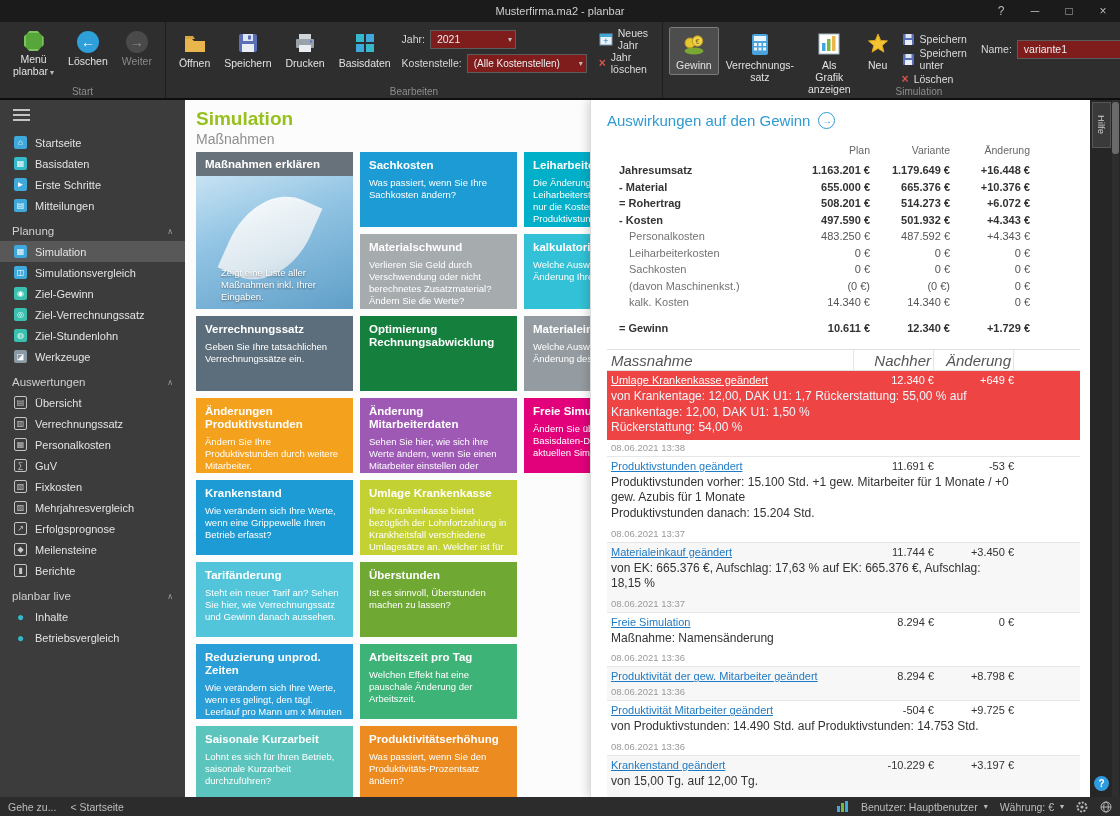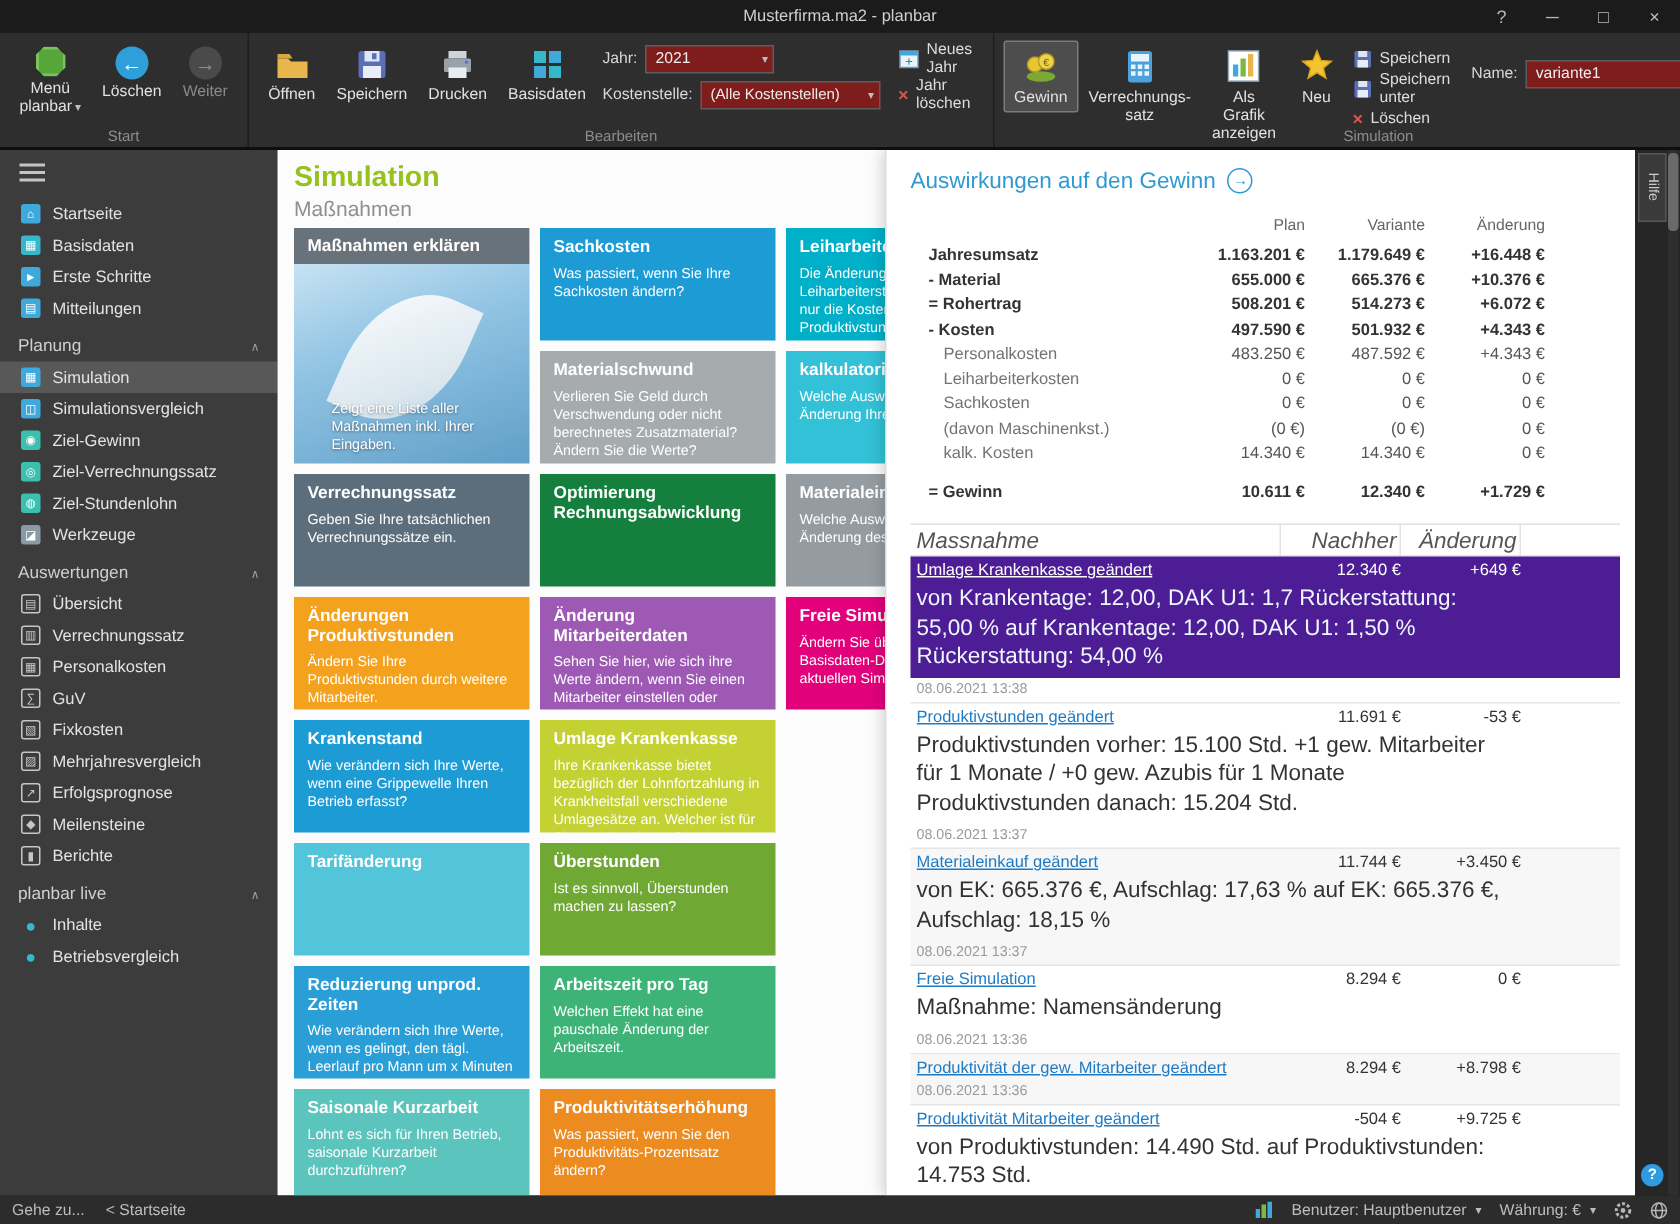--- a/index.html
+++ b/index.html
@@ -86,23 +86,23 @@
   .m-head .h-label{flex:1;padding-left:4px;}
   .m-head .h-val{width:80px;text-align:right;border-left:1px solid #e4e4e4;padding-right:2px;box-sizing:border-box;height:100%;display:flex;align-items:center;justify-content:flex-end;}
   .m-head .h-tail{width:66px;border-left:1px solid #e4e4e4;height:100%;}
   .m-row{border-bottom:1px solid #e6e6e6;cursor:pointer;}
   .m-row.alt{background:#f7f7f7;}
   .m-main{padding:3px 0 2px;}
   .m-line{display:flex;align-items:baseline;padding-left:4px;}
   .m-title{flex:1;color:#1f7ac4;text-decoration:underline;font-size:11px;white-space:nowrap;overflow:hidden;}
   .m-val{width:80px;text-align:right;font-size:11px;color:#333;white-space:nowrap;}
   .m-tail{width:66px;}
-  .m-desc{font-size:15px;color:#333;padding:3px 70px 2px 4px;line-height:1.3;}
+  .m-desc{font-size:12px;color:#333;padding:3px 70px 2px 4px;line-height:1.3;}
   .m-time{font-size:9.5px;color:#9a9a9a;padding:2px 0 3px 4px;}
-  .m-row.selected .m-main{background:#4c1d95;}
+  .m-row.selected .m-main{background:#ef4444;}
   .m-row.selected .m-title,.m-row.selected .m-val{color:#fff;}
   .m-row.selected .m-desc{color:#eef6fc;}
   
   .rstrip{position:absolute;top:0;right:0;width:30px;bottom:0;background:#262626;}
   .hilfe-tab{position:absolute;top:2px;left:2px;width:17px;height:44px;background:#3a3a3a;border:1px solid #565656;
              color:#c9c9c9;font-size:9.5px;writing-mode:vertical-rl;display:flex;align-items:center;justify-content:center;cursor:pointer;}
   .vscroll{position:absolute;top:0;right:1px;width:7px;bottom:0;background:#2e2e2e;}
   .vthumb{position:absolute;top:2px;left:0;right:0;height:52px;background:#6a6a6a;border-radius:3px;cursor:pointer;}
   .help-circ{position:absolute;left:4px;bottom:6px;width:15px;height:15px;border-radius:50%;background:#2f9be0;
              color:#fff;font-size:10px;font-weight:bold;display:flex;align-items:center;justify-content:center;cursor:pointer;}
@@ -466,20 +466,21 @@
           <div class="tile" style="grid-area: 5 / 1; background: rgb(29, 155, 213);">
             <div class="tile-title">Krankenstand</div>
             <div class="tile-text">Wie verändern sich Ihre Werte, wenn eine Grippewelle Ihren Betrieb erfasst?</div>
           </div>
           <div class="tile" style="grid-area: 5 / 2; background: rgb(195, 210, 50);">
             <div class="tile-title">Umlage Krankenkasse</div>
             <div class="tile-text">Ihre Krankenkasse bietet bezüglich der Lohnfortzahlung in Krankheitsfall verschiedene Umlagesätze an. Welcher ist für Sie am günstigsten?</div>
           </div>
           <div class="tile" style="grid-area: 6 / 1; background: rgb(82, 197, 218);">
             <div class="tile-title">Tarifänderung</div>
+            <div class="tile-text">Steht ein neuer Tarif an? Sehen Sie hier, wie Verrechnungssatz und Gewinn danach aussehen.</div>
           </div>
           <div class="tile" style="grid-area: 6 / 2; background: rgb(111, 168, 51);">
             <div class="tile-title">Überstunden</div>
             <div class="tile-text">Ist es sinnvoll, Überstunden machen zu lassen?</div>
           </div>
           <div class="tile" style="grid-area: 7 / 1; background: rgb(42, 158, 215);">
             <div class="tile-title">Reduzierung unprod. Zeiten</div>
             <div class="tile-text">Wie verändern sich Ihre Werte, wenn es gelingt, den tägl. Leerlauf pro Mann um x Minuten zu reduzieren?</div>
           </div>
           <div class="tile" style="grid-area: 7 / 2; background: rgb(62, 179, 119);">

